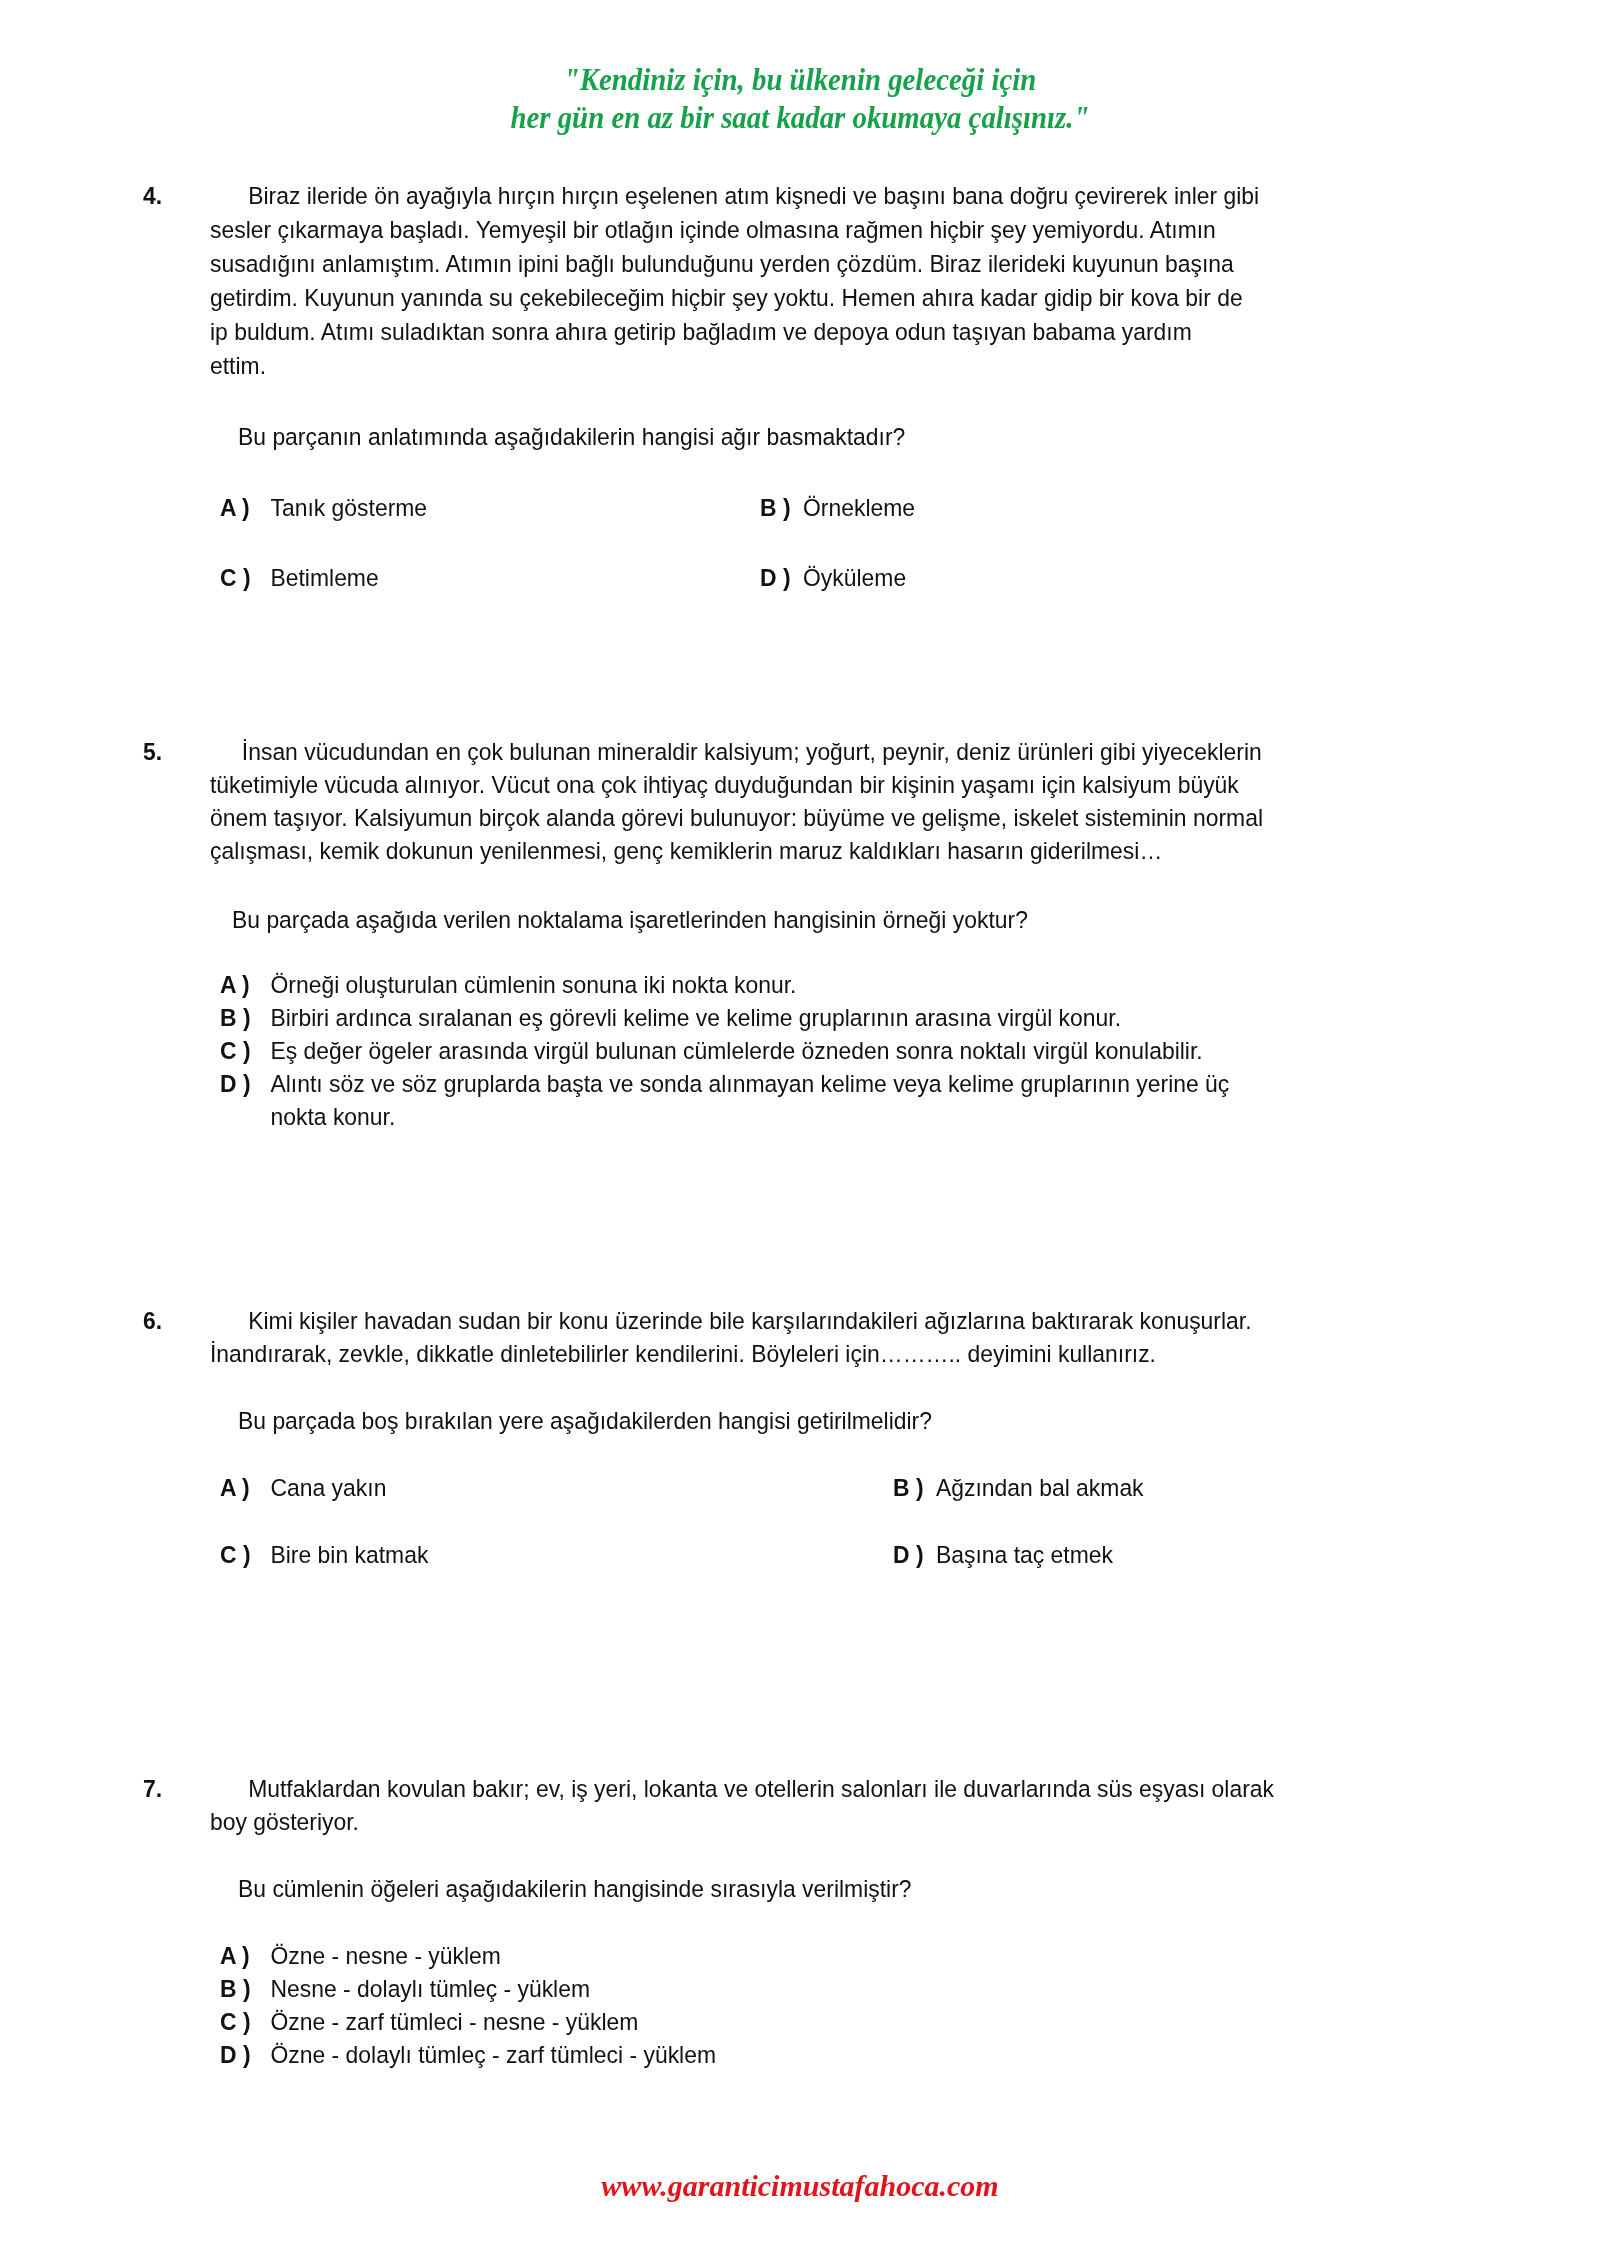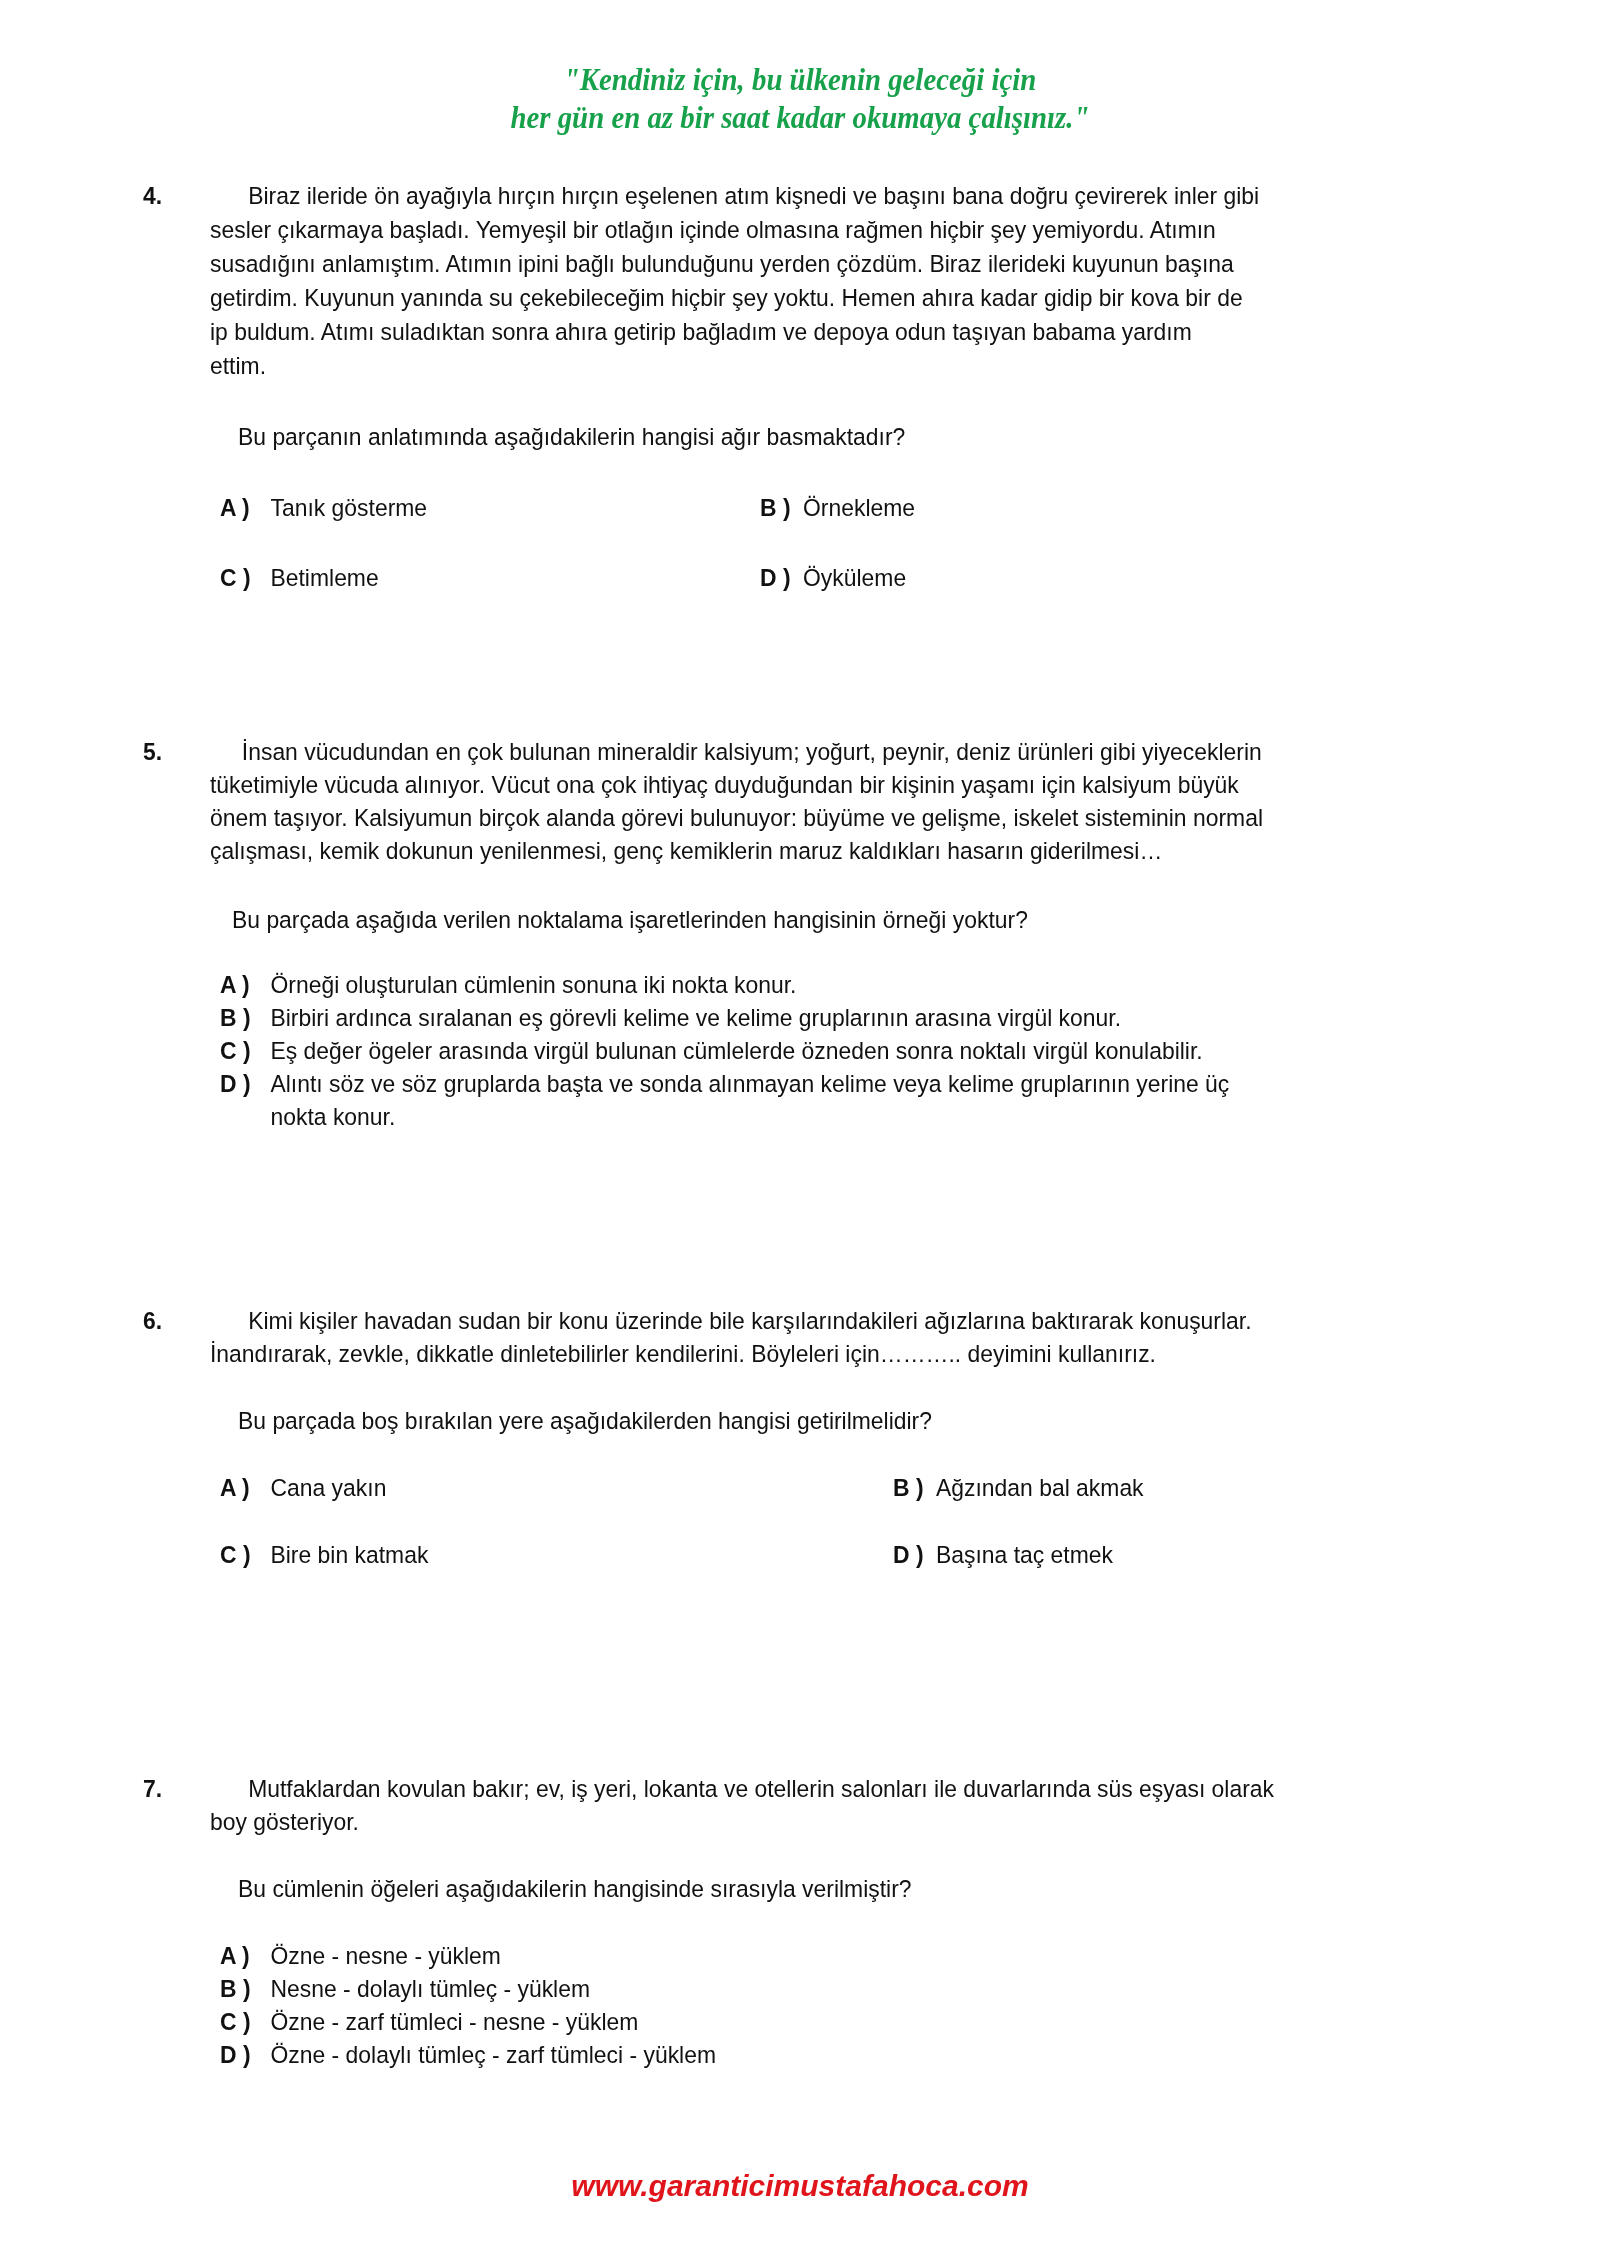--- a/index.html
+++ b/index.html
@@ -21,21 +21,21 @@
     white-space: nowrap; line-height: 34px;
     transform: scaleX(0.935); transform-origin: 0 0;
   }
   .qnum { font-weight: bold; }
   .opt-letter { font-weight: bold; position: absolute; left: 0; top: 0; }
   .opt-text { position: absolute; top: 0; }
   .opt { position: absolute; font-family: "Liberation Sans", sans-serif; font-size: 24.5px; color: #111; white-space: nowrap; line-height: 34px; transform: scaleX(0.935); transform-origin: 0 0; height: 34px; width: 700px; }
 
   .footer {
     position: absolute; left: 0; width: 1600px; top: 2168px; text-align: center;
-    font-family: Liberation Sans, sans-serif; font-style: italic; font-weight: bold;
+    font-family: Liberation Serif, serif; font-style: italic; font-weight: bold;
     color: #e0141b; font-size: 30px; line-height: 36px;
   }
 </style>
 </head>
 <body>
 
 <div class="page">
 
   <div class="motto l1">"Kendiniz için, bu ülkenin geleceği için</div>
   <div class="motto l2">her gün en az bir saat kadar okumaya çalışınız."</div>

